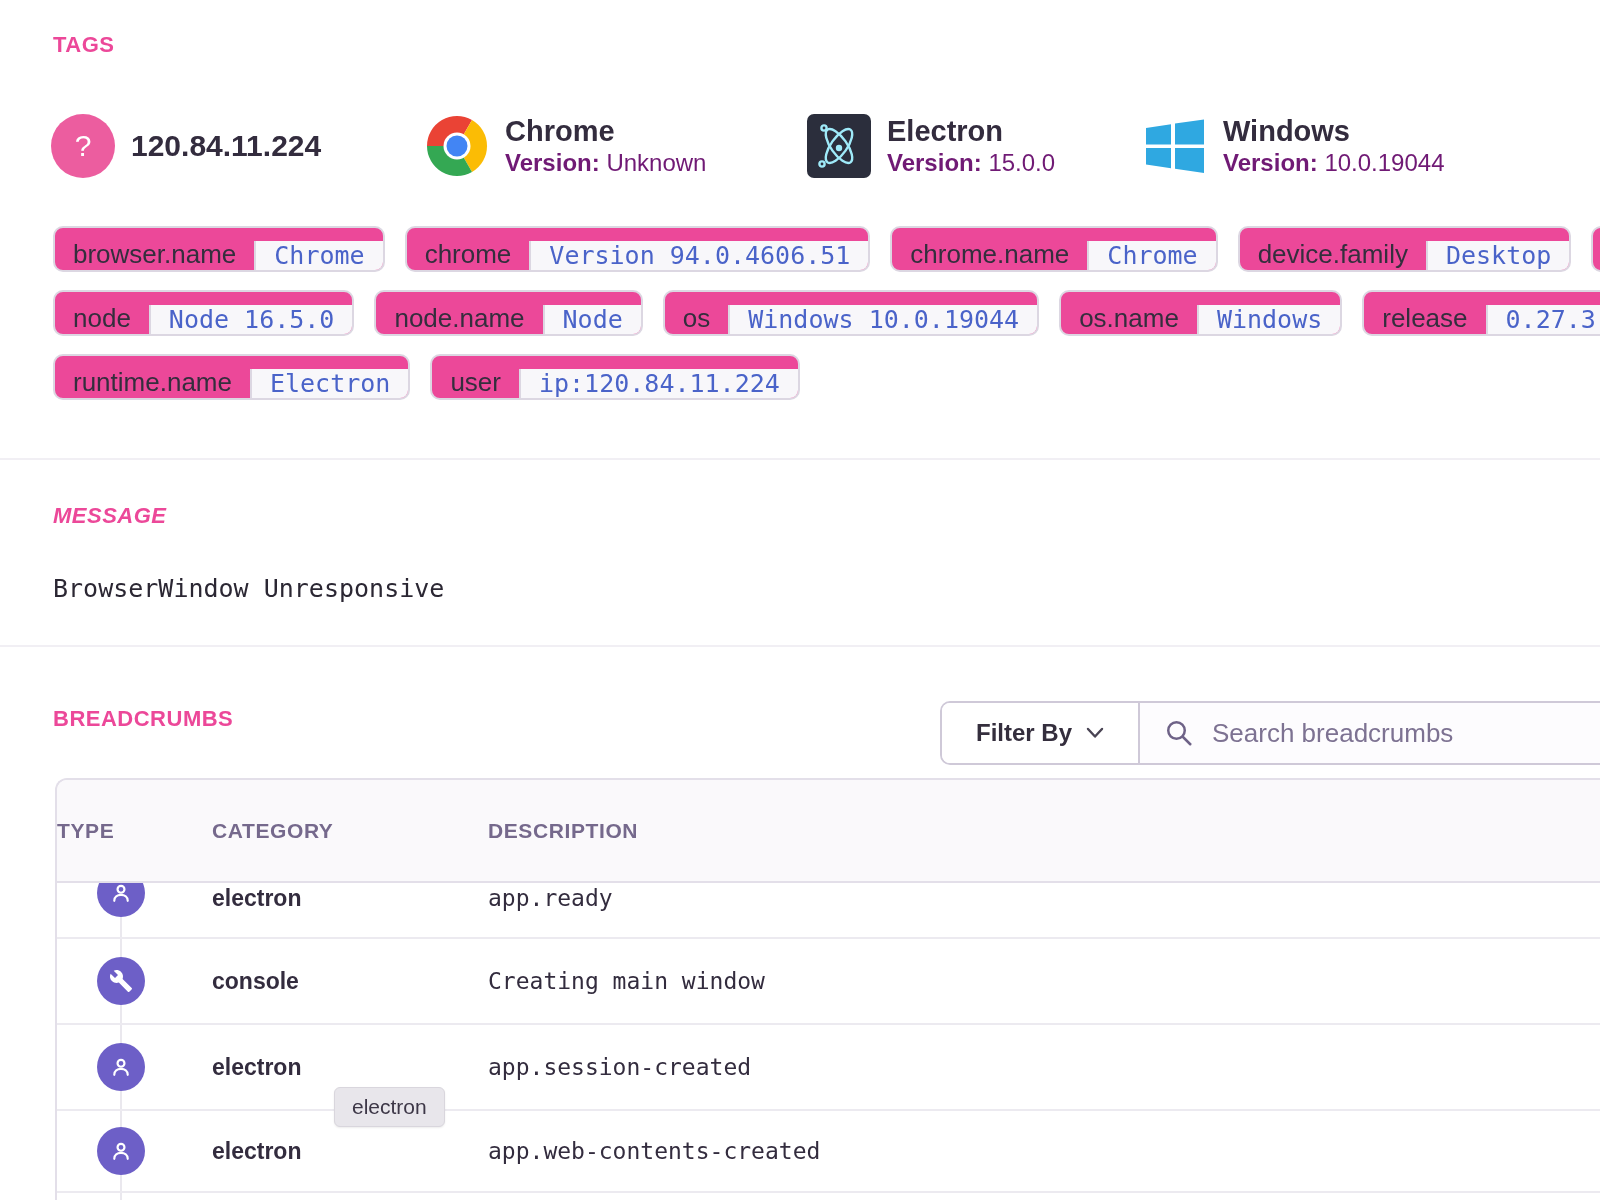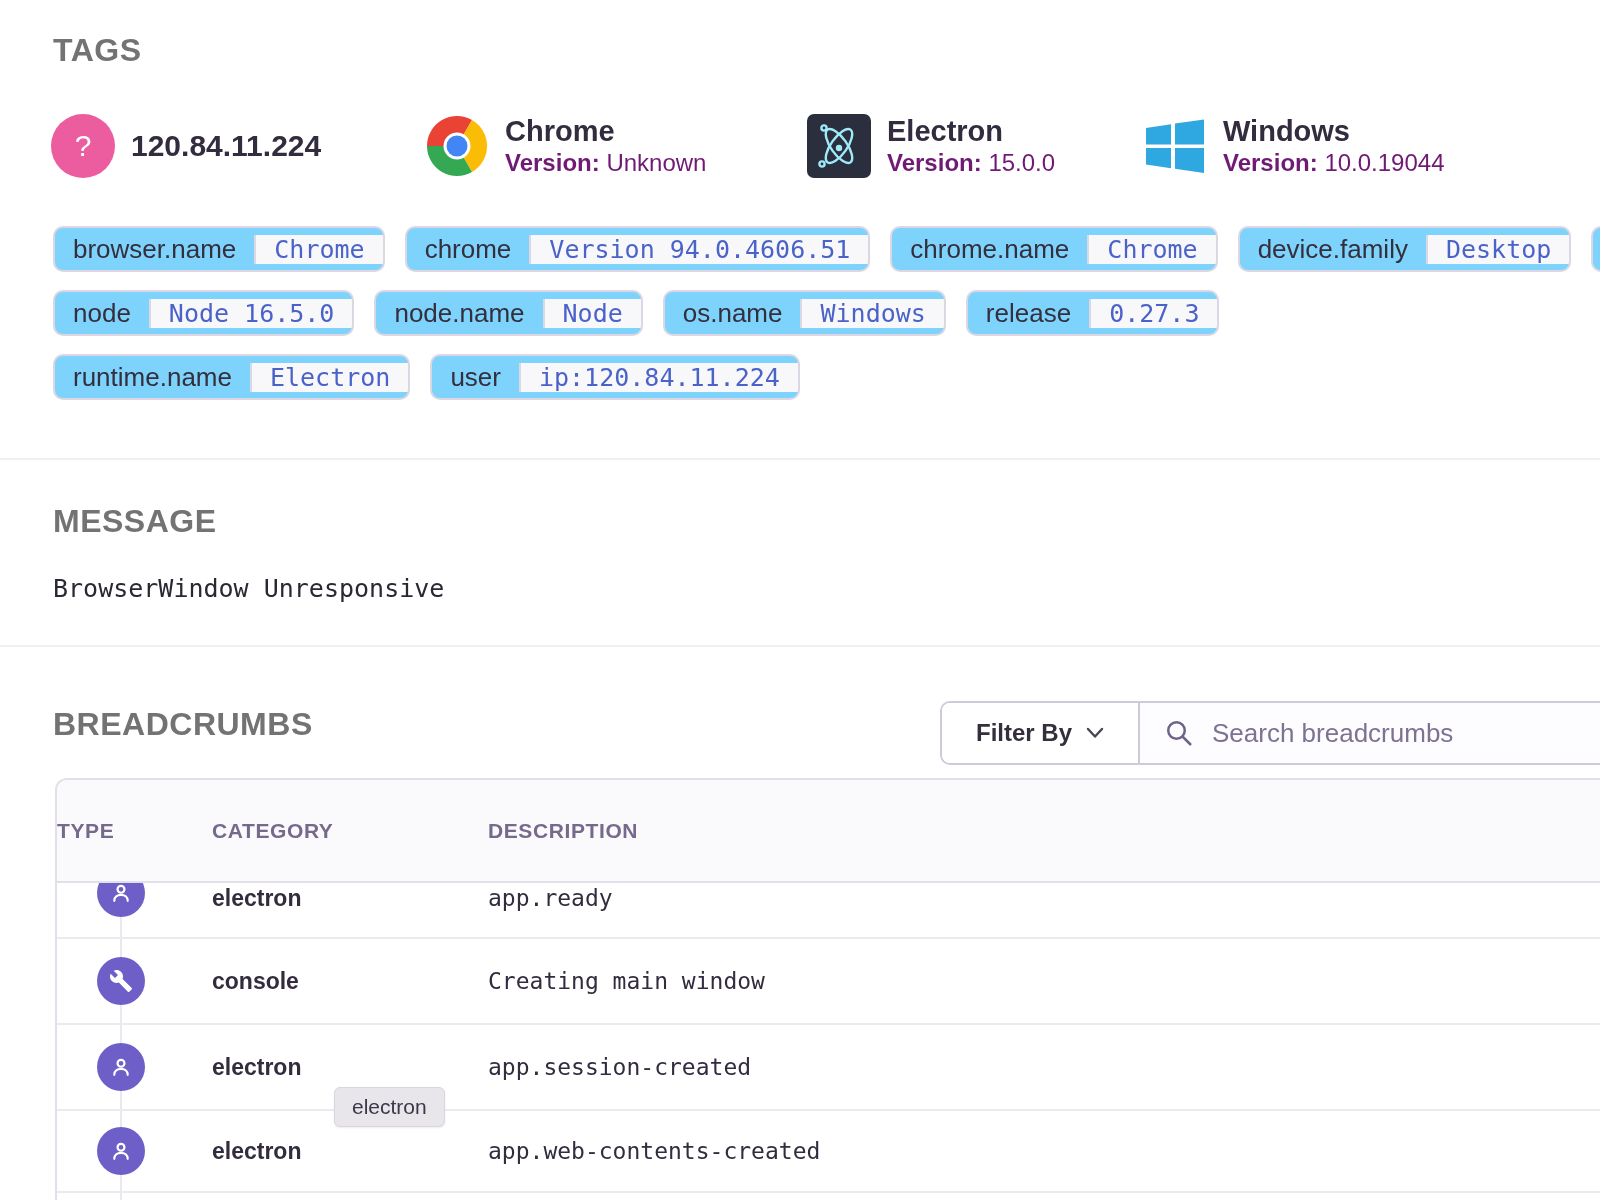--- a/index.html
+++ b/index.html
@@ -1,41 +1,41 @@
 <!DOCTYPE html>
 <html><head>
 <meta charset="utf-8">
 <style>
   html,body { margin:0; padding:0; background:#fff; }
   .page {
     position:relative; width:1600px; height:1200px; overflow:hidden;
     background:#ffffff; font-family:"Liberation Sans", sans-serif; color:#332c3e;
   }
   .section-title {
-    position:absolute; font-size:32px; font-weight:700; letter-spacing:0.5px;
-    color:#737373;
+    position:absolute; font-size:22px; font-weight:700; letter-spacing:0.5px;
+    color:#ec4899;
   }
   
   .summary-item { position:absolute; top:113px; height:66px; display:flex; align-items:center; gap:16px; }
   .avatar-pink {
     width:64px; height:64px; border-radius:50%; background:#ec5d9f;
     display:flex; align-items:center; justify-content:center;
     color:#fff; font-size:30px; font-weight:500;
   }
   .ip-text { font-size:30px; font-weight:800; color:#332c3e; }
   .sum-icon { width:64px; height:64px; flex:0 0 auto; }
   .sum-text { display:flex; flex-direction:column; justify-content:center; gap:5px; }
   .sum-title { font-size:29px; font-weight:800; color:#332c3e; line-height:1; }
   .sum-version { font-size:24px; color:#701a75; line-height:1; }
   .sum-version b { font-weight:700; }
   
   .pill-row { position:absolute; left:53px; display:flex; gap:20px; width:1720px; flex-wrap:nowrap; }
   .pill {
-    display:inline-flex; align-items:center; height:46px; flex:0 0 auto;
-    border:2px solid #dcd7e2; border-radius:10px; overflow:hidden; background:#7dd3fc;
+    display:inline-flex; align-items:flex-end; height:46px; flex:0 0 auto;
+    border:2px solid #dcd7e2; border-radius:10px; overflow:hidden; background:#ec4899;
     box-sizing:border-box;
   }
   .pill-key { padding:0 18px; display:flex; align-items:center; font-size:26px; color:#342e3d; white-space:nowrap; }
   .pill-val {
     border-left:2px solid #dcd7e2; background:#f8f7fa; padding:0 18px;
     display:flex; align-items:center; gap:10px; white-space:nowrap;
     font-family:"DejaVu Sans Mono", monospace; font-size:25px; color:#4a63c9;
   }
   .divider { position:absolute; left:0; width:1600px; height:2px; background:#f1eff4; }
   
@@ -183,20 +183,24 @@
   <div class="pill-row" style="top:290px;">
     <div class="pill">
       <span class="pill-key">node</span>
       <span class="pill-val">Node 16.5.0</span>
     </div>
     <div class="pill">
       <span class="pill-key">node.name</span>
       <span class="pill-val">Node</span>
     </div>
     <div class="pill">
+      <span class="pill-key">os</span>
+      <span class="pill-val">Windows 10.0.19044</span>
+    </div>
+    <div class="pill">
       <span class="pill-key">os.name</span>
       <span class="pill-val">Windows</span>
     </div>
     <div class="pill">
       <span class="pill-key">release</span>
       <span class="pill-val">
         <span>0.27.3</span>
 
       </span>
     </div>
@@ -209,21 +213,21 @@
       <span class="pill-val">Electron</span>
     </div>
     <div class="pill">
       <span class="pill-key">user</span>
       <span class="pill-val">ip:120.84.11.224</span>
     </div>
   </div>
 
   <div class="divider" style="top:458px;"></div>
 
-  <div class="section-title" style="left:53px; top:503px;">MESSAGE</div>
+  <div class="section-title" style="left:53px; top:503px;font-style:italic;">MESSAGE</div>
   <div class="message-text">BrowserWindow Unresponsive</div>
 
   <div class="divider" style="top:645px;"></div>
 
   <div class="section-title" style="left:53px; top:706px;">BREADCRUMBS</div>
 
   <div class="filter-search">
     <div class="filter-btn">
       <span>Filter By</span>
       <svg width="18" height="12" viewBox="0 0 18 12">

